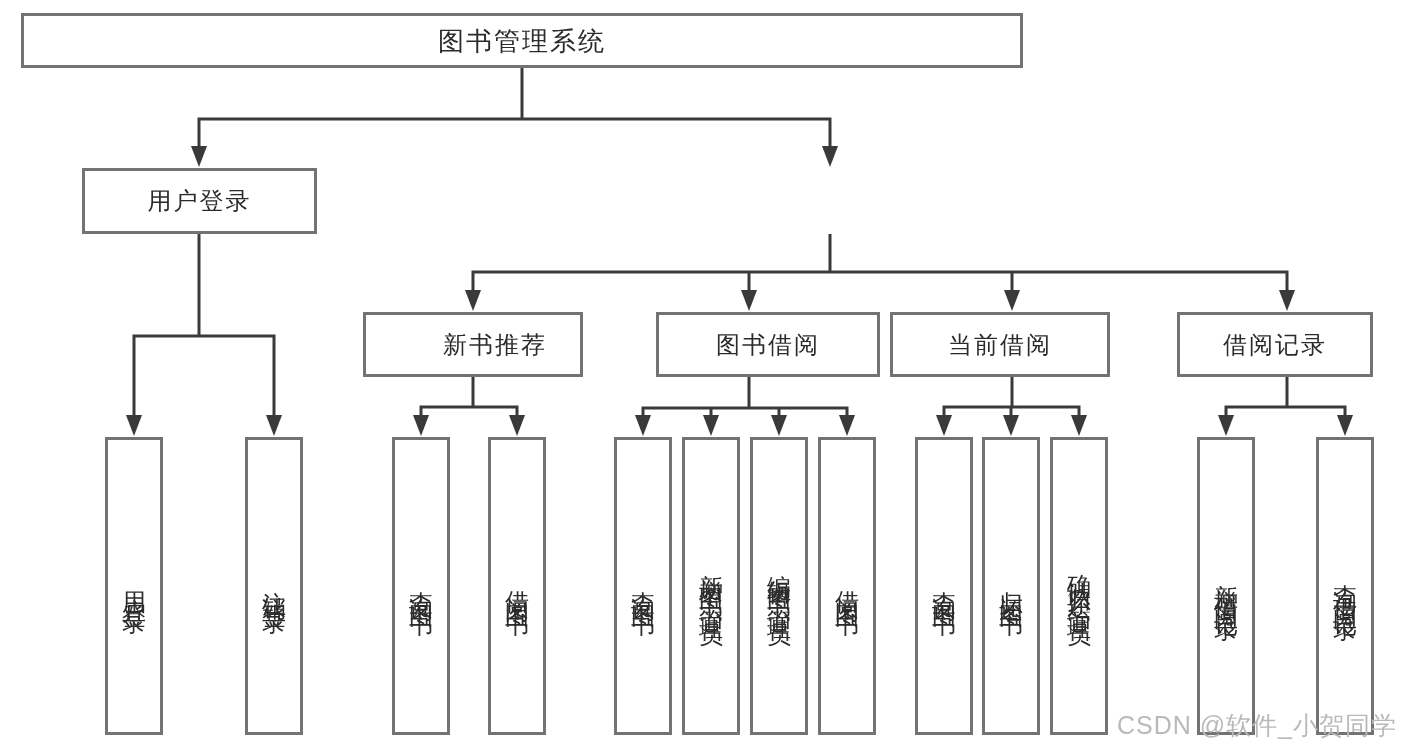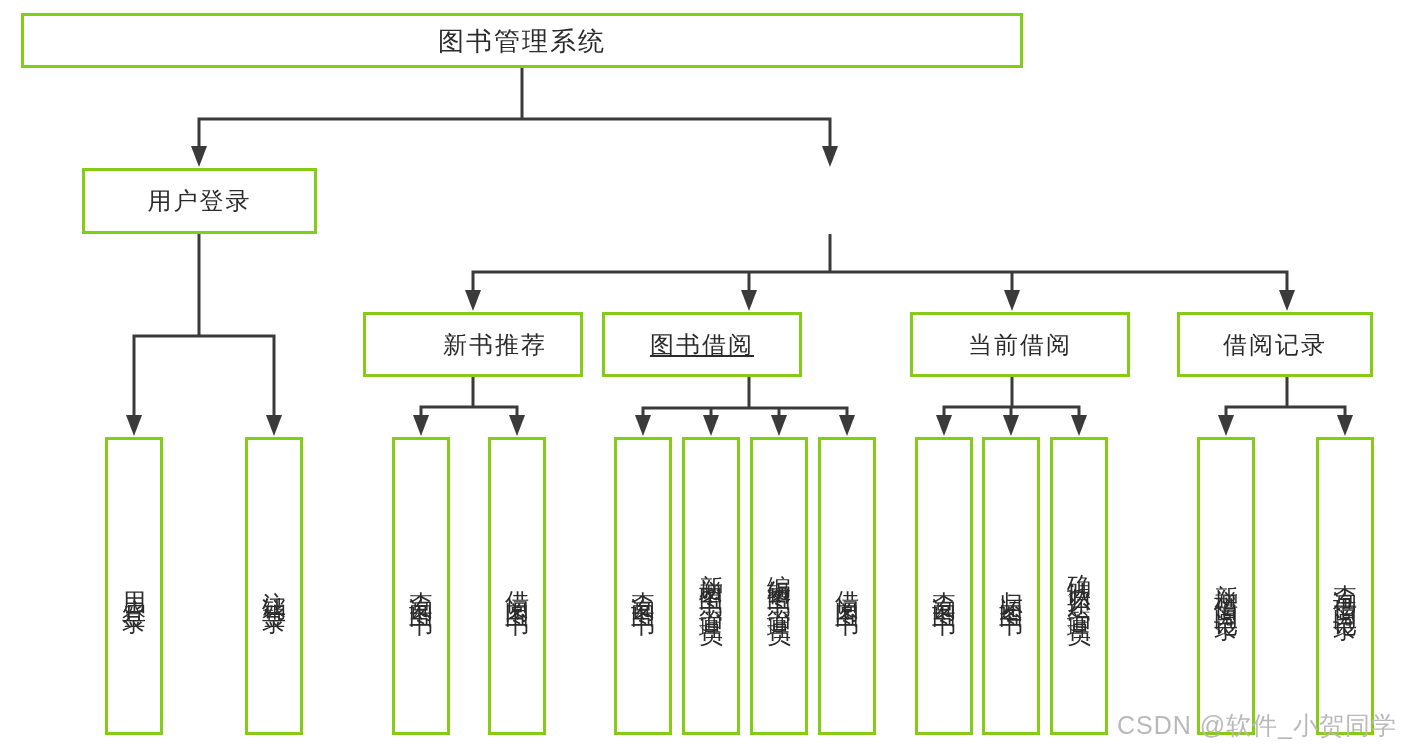--- a/index.html
+++ b/index.html
@@ -18,21 +18,21 @@
   #wires {
     position: absolute;
     left: 0;
     top: 0;
     z-index: 1;
   }
   .box {
     position: absolute;
     box-sizing: border-box;
     background: #ffffff;
-    border: 3px solid #84cc16;
+    border: 3px solid #737373;
     color: #2b2b2b;
     display: flex;
     align-items: center;
     justify-content: center;
     text-align: right;
     z-index: 2;
   }
   .h {
     font-size: 24px;
     letter-spacing: 2px;
@@ -51,22 +51,22 @@
     width: 58px;
     top: 437px;
     height: 298px;
     padding: 6px 0;
   }
   
   .n-user-login   { left: 82px;  top: 168px; width: 235px; height: 66px; }
   .n-book-mgmt    { left: 712px; top: 168px; width: 235px; height: 66px; }
   
   .n-new-books    { left: 363px;  top: 312px; width: 220px; height: 65px; padding-left: 44px; }
-  .n-book-borrow  { left: 602px;  top: 312px; width: 200px; height: 65px; text-decoration: underline; }
-  .n-cur-borrow   { left: 910px;  top: 312px; width: 220px; height: 65px; }
+  .n-book-borrow  { left: 656px;  top: 312px; width: 224px; height: 65px; }
+  .n-cur-borrow   { left: 890px;  top: 312px; width: 220px; height: 65px; }
   .n-borrow-rec   { left: 1177px; top: 312px; width: 196px; height: 65px; }
   
   .lf-user-login  { left: 105px; }
   .lf-logout      { left: 245px; }
   .lf-nb-query    { left: 392px; }
   .lf-nb-borrow   { left: 488px; }
   .lf-bb-query    { left: 614px; }
   .lf-bb-add      { left: 682px; }
   .lf-bb-edit     { left: 750px; }
   .lf-bb-borrow   { left: 818px; }

